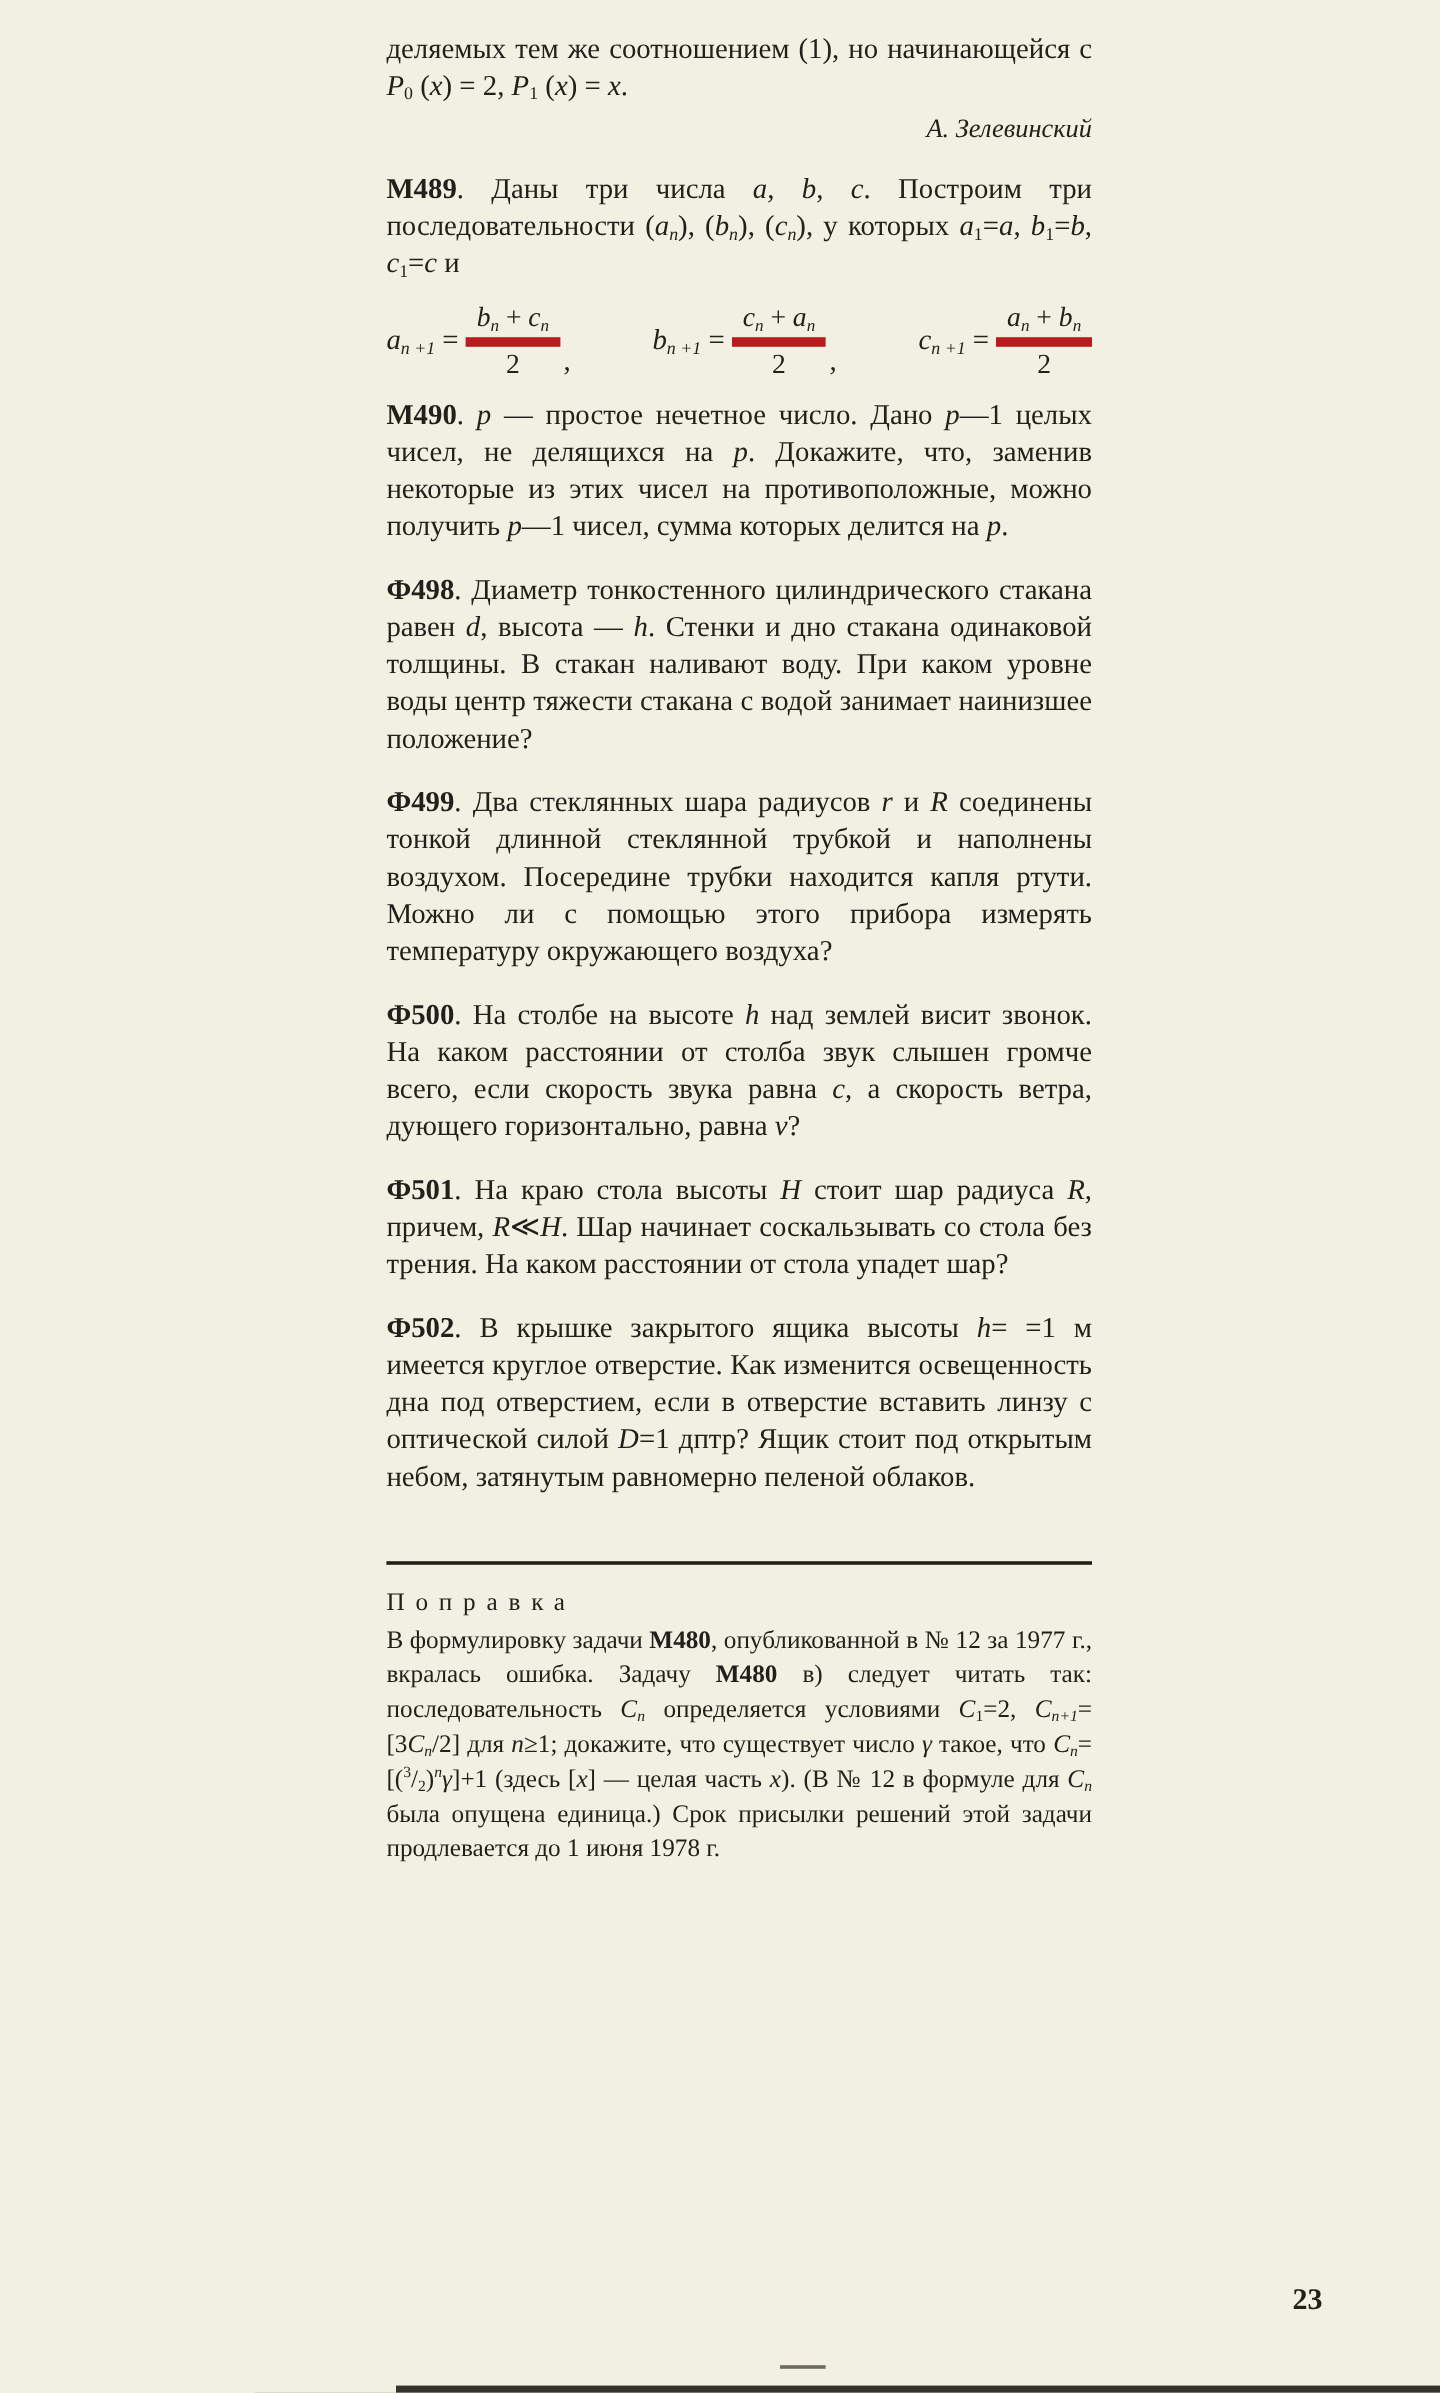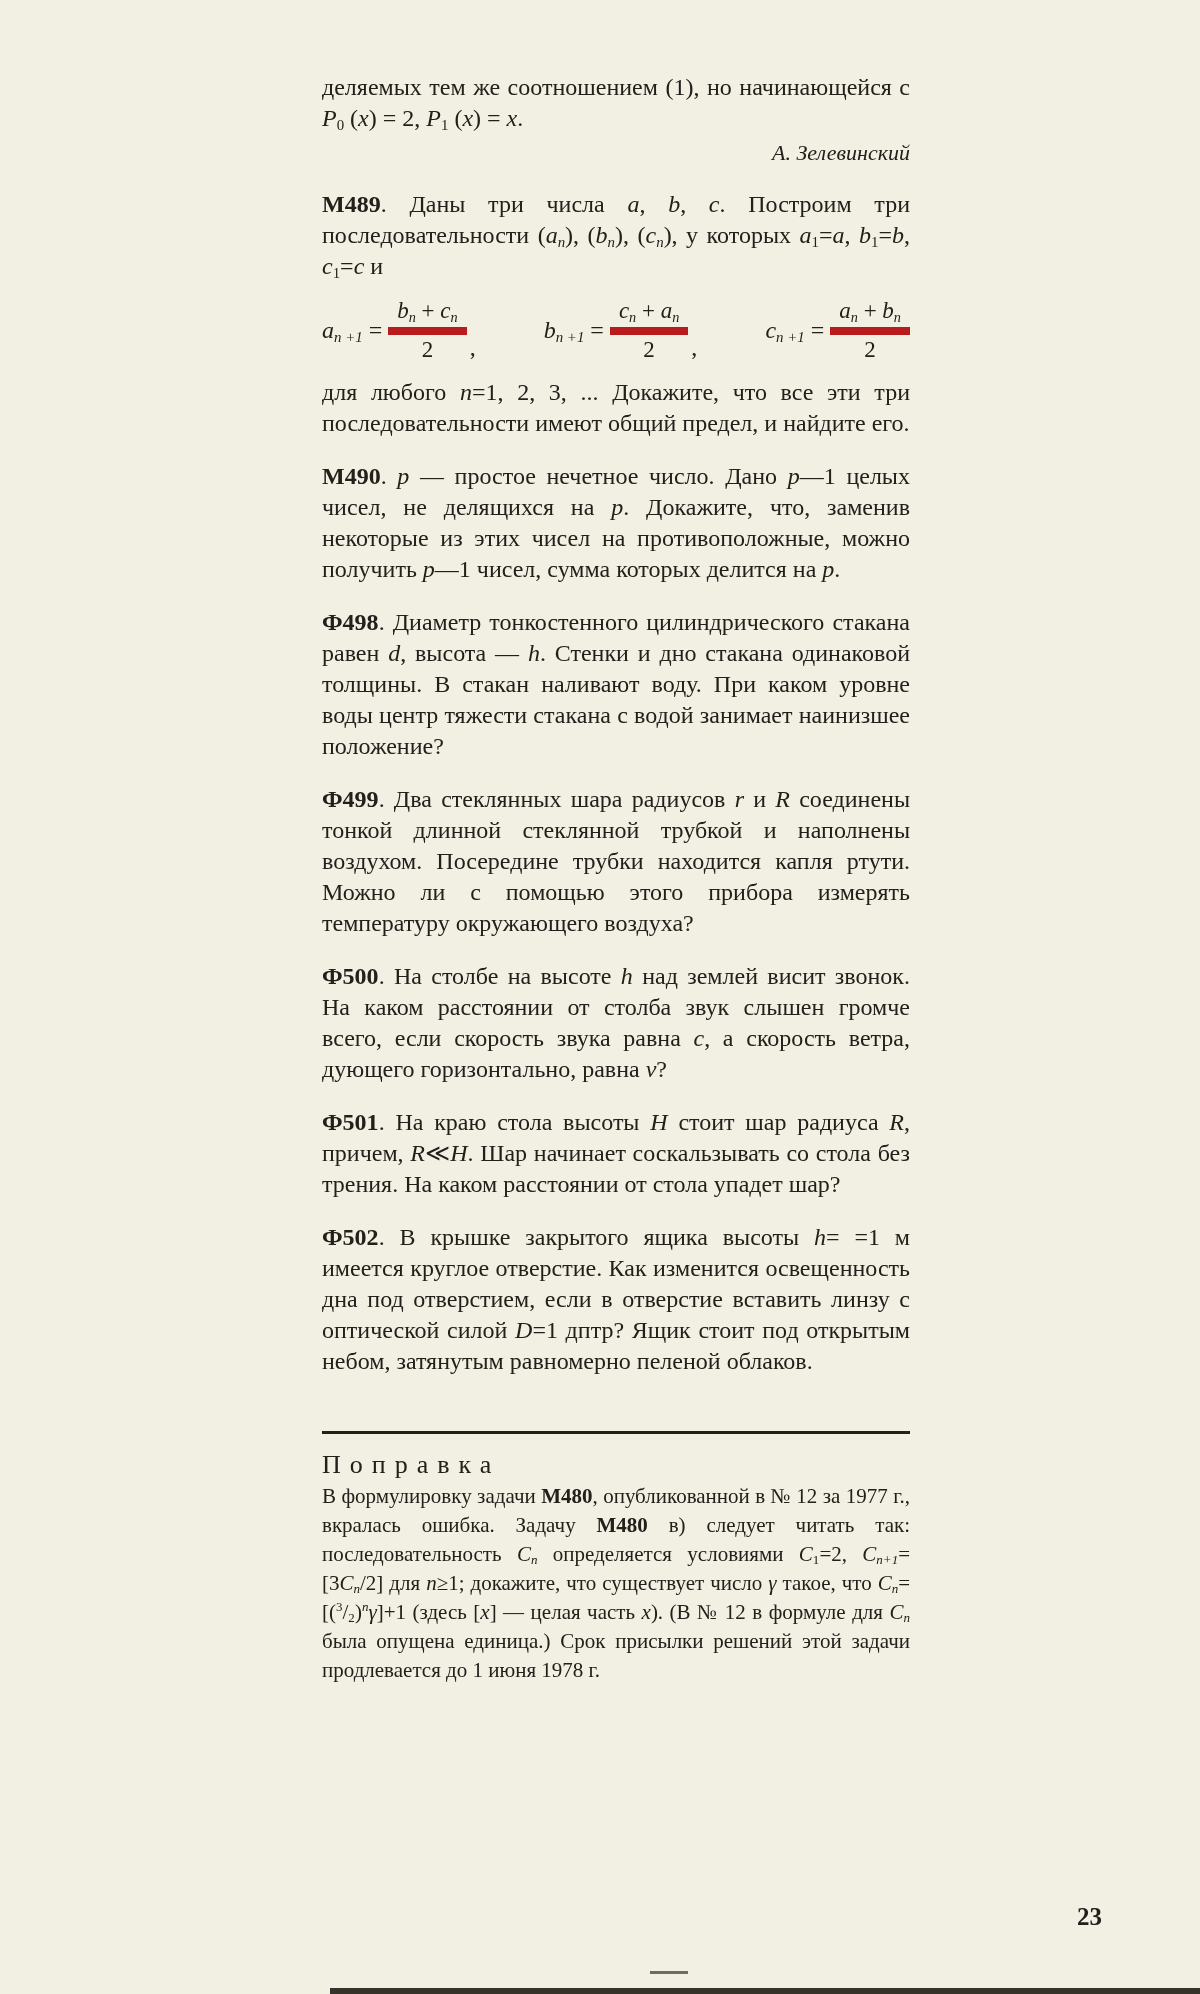--- a/index.html
+++ b/index.html
@@ -13,21 +13,20 @@
     background: #f2efe3;
     color: #23201b;
     overflow: hidden;
   }
 
   .column {
     position: absolute;
     left: 322px;
     top: 26px;
     width: 588px;
-    margin-top: 46px;
   }
 
   .para {
     font-size: 24px;
     line-height: 31px;
     text-align: justify;
     margin: 22px 0 0 0;
     hyphens: auto;
     -webkit-hyphens: auto;
   }
@@ -66,21 +65,21 @@
 
   .fcomma { align-self: flex-end; padding: 0 0 2px 3px; }
 
   .hrule {
     height: 3px;
     background: #23201b;
     margin-top: 54px;
   }
 
   .correction-heading {
-    font-size: 26px;
+    font-size: 21px;
     line-height: 26px;
     letter-spacing: 9px;
     margin: 18px 0 0 0;
     text-align: left;
   }
 
   .para.correction-text {
     font-size: 21px;
     line-height: 29px;
     margin-top: 4px;
@@ -142,21 +141,20 @@
           <span class="fcomma">,</span>
         </span>
         <span class="feq">
           <span class="flhs"><span style="font-style: italic;">c</span><sub style="font-style: italic;">n +1</sub><span> = </span></span>
           <span class="frac">
             <span class="num"><span style="font-style: italic;">a</span><sub style="font-style: italic;">n</sub><span> + </span><span style="font-style: italic;">b</span><sub style="font-style: italic;">n</sub></span>
             <span class="den"><span>2</span></span>
           </span>
         </span>
       </div>
-      <p class="para"><span>для любого </span><span style="font-style: italic;">n</span><span>=1, 2, 3, ...  Докажите, что все эти три последовательности имеют общий предел, и найдите его.</span></p>
       <p class="para"><span style="font-weight: bold;">М490</span><span>. </span><span style="font-style: italic;">p</span><span> — простое нечетное число. Дано </span><span style="font-style: italic;">p</span><span>—1 целых чисел, не делящихся на </span><span style="font-style: italic;">p</span><span>. Докажите, что, заменив некоторые из этих чисел на противоположные, можно получить </span><span style="font-style: italic;">p</span><span>—1 чисел, сумма которых делится на </span><span style="font-style: italic;">p</span><span>.</span></p>
       <p class="para"><span style="font-weight: bold;">Ф498</span><span>. Диаметр тонкостенного цилиндрического стакана равен </span><span style="font-style: italic;">d</span><span>, высота — </span><span style="font-style: italic;">h</span><span>. Стенки и дно стакана одинаковой толщины. В стакан наливают воду. При каком уровне воды центр тяжести стакана с водой занимает наинизшее положение?</span></p>
       <p class="para"><span style="font-weight: bold;">Ф499</span><span>. Два стеклянных шара радиусов </span><span style="font-style: italic;">r</span><span> и </span><span style="font-style: italic;">R</span><span> соединены тонкой длинной стеклянной трубкой и наполнены воздухом. Посередине трубки находится капля ртути. Можно ли с помощью этого прибора измерять температуру окружающего воздуха?</span></p>
       <p class="para"><span style="font-weight: bold;">Ф500</span><span>. На столбе на высоте </span><span style="font-style: italic;">h</span><span> над землей висит звонок. На каком расстоянии от столба звук слышен громче всего, если скорость звука равна </span><span style="font-style: italic;">c</span><span>, а скорость ветра, дующего горизонтально, равна </span><span style="font-style: italic;">v</span><span>?</span></p>
       <p class="para"><span style="font-weight: bold;">Ф501</span><span>. На краю стола высоты </span><span style="font-style: italic;">H</span><span> стоит шар радиуса </span><span style="font-style: italic;">R</span><span>, причем, </span><span style="font-style: italic;">R</span><span>≪</span><span style="font-style: italic;">H</span><span>. Шар начинает соскальзывать со стола без трения. На каком расстоянии  от стола упадет шар?</span></p>
       <p class="para"><span style="font-weight: bold;">Ф502</span><span>. В крышке закрытого ящика высоты </span><span style="font-style: italic;">h</span><span>= =1 м  имеется круглое отверстие. Как изменится освещенность дна под отверстием, если в отверстие вставить линзу с  оптической силой </span><span style="font-style: italic;">D</span><span>=1 дптр? Ящик стоит под  открытым небом, затянутым равномерно пеленой облаков.</span></p>
       <div class="hrule"></div>
       <p class="correction-heading"><span>Поправка</span></p>
       <p class="para correction-text"><span>В формулировку задачи </span><span style="font-weight: bold;">М480</span><span>, опубликованной в № 12 за 1977 г.,  вкралась ошибка.  Задачу </span><span style="font-weight: bold;">М480</span><span> в) следует читать так: последовательность </span><span style="font-style: italic;">C</span><sub style="font-style: italic;">n</sub><span> определяется условиями </span><span style="font-style: italic;">C</span><sub>1</sub><span>=2, </span><span style="font-style: italic;">C</span><sub style="font-style: italic;">n+1</sub><span>=[3</span><span style="font-style: italic;">C</span><sub style="font-style: italic;">n</sub><span>/2] для </span><span style="font-style: italic;">n</span><span>≥1; докажите, что существует число </span><span style="font-style: italic;">γ</span><span> такое, что </span><span style="font-style: italic;">C</span><sub style="font-style: italic;">n</sub><span>=[(</span><sup>3</sup><span>/</span><sub>2</sub><span>)</span><sup style="font-style: italic;">n</sup><span style="font-style: italic;">γ</span><span>]+1 (здесь [</span><span style="font-style: italic;">x</span><span>] — целая часть </span><span style="font-style: italic;">x</span><span>). (В № 12 в формуле для </span><span style="font-style: italic;">C</span><sub style="font-style: italic;">n</sub><span> была опущена единица.) Срок присылки  решений этой задачи продлевается  до 1 июня 1978 г.</span></p>
     </div>

